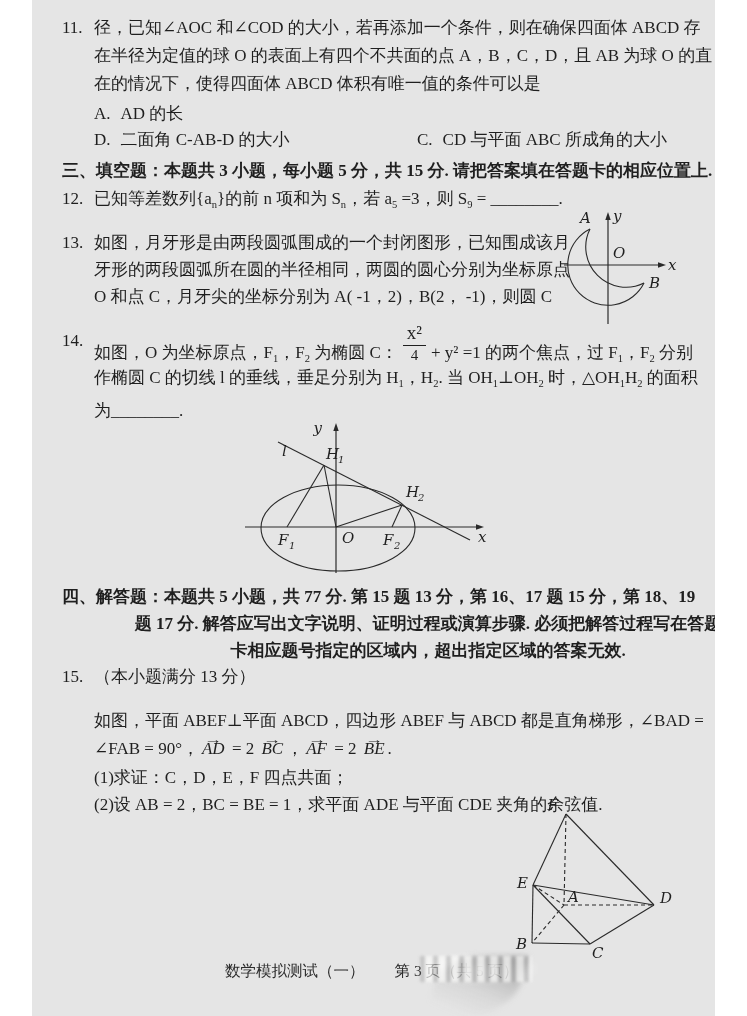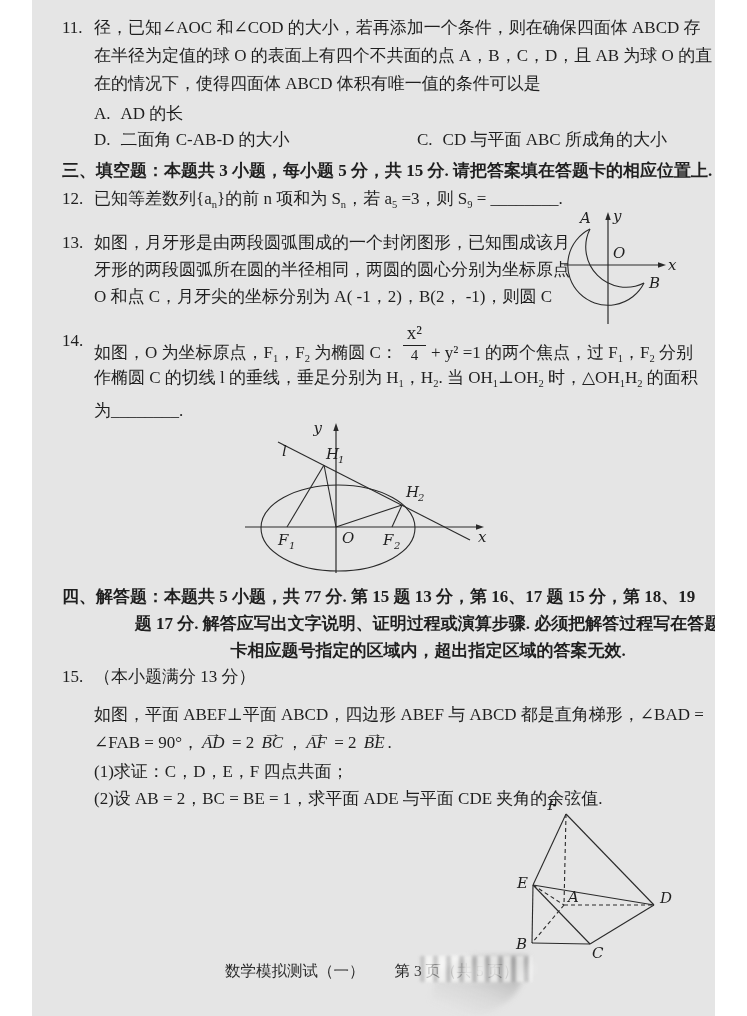--- a/index.html
+++ b/index.html
@@ -156,21 +156,21 @@
   <div class="sec" style="top:583px;">
     <div class="line">四、解答题：本题共 5 小题，共 77 分.  第 15 题 13 分，第 16、17 题 15 分，第 18、19</div>
     <div class="line ind">题 17 分.  解答应写出文字说明、证明过程或演算步骤.  必须把解答过程写在答题</div>
     <div class="line ind">卡相应题号指定的区域内，超出指定区域的答案无效.</div>
   </div>
 
   <div class="row" style="top:663px;">
     <div class="num">15.</div>
     <div class="body">
       <div class="line">（本小题满分 13 分）</div>
-      <div class="line" style="margin-top:11px;">如图，平面 ABEF⊥平面 ABCD，四边形 ABEF 与 ABCD 都是直角梯形，∠BAD =</div>
+      <div class="line" style="margin-top:17px;">如图，平面 ABEF⊥平面 ABCD，四边形 ABEF 与 ABCD 都是直角梯形，∠BAD =</div>
       <div class="line vline">
         <span>∠FAB = 90°，</span><span class="vec">AD</span><span> = 2 </span><span class="vec">BC</span><span>，</span><span class="vec">AF</span><span> = 2 </span><span class="vec">BE</span><span>.</span>
       </div>
       <div class="line">(1)求证：C，D，E，F 四点共面；</div>
       <div class="line">(2)设 AB = 2，BC = BE = 1，求平面 ADE 与平面 CDE 夹角的余弦值.</div>
     </div>
   </div>
 
   <svg class="fig" style="left:468px; top:793px;" width="200" height="175" viewBox="0 0 200 175">
     <line class="stroke" x1="66" y1="21" x2="33" y2="92"></line>

